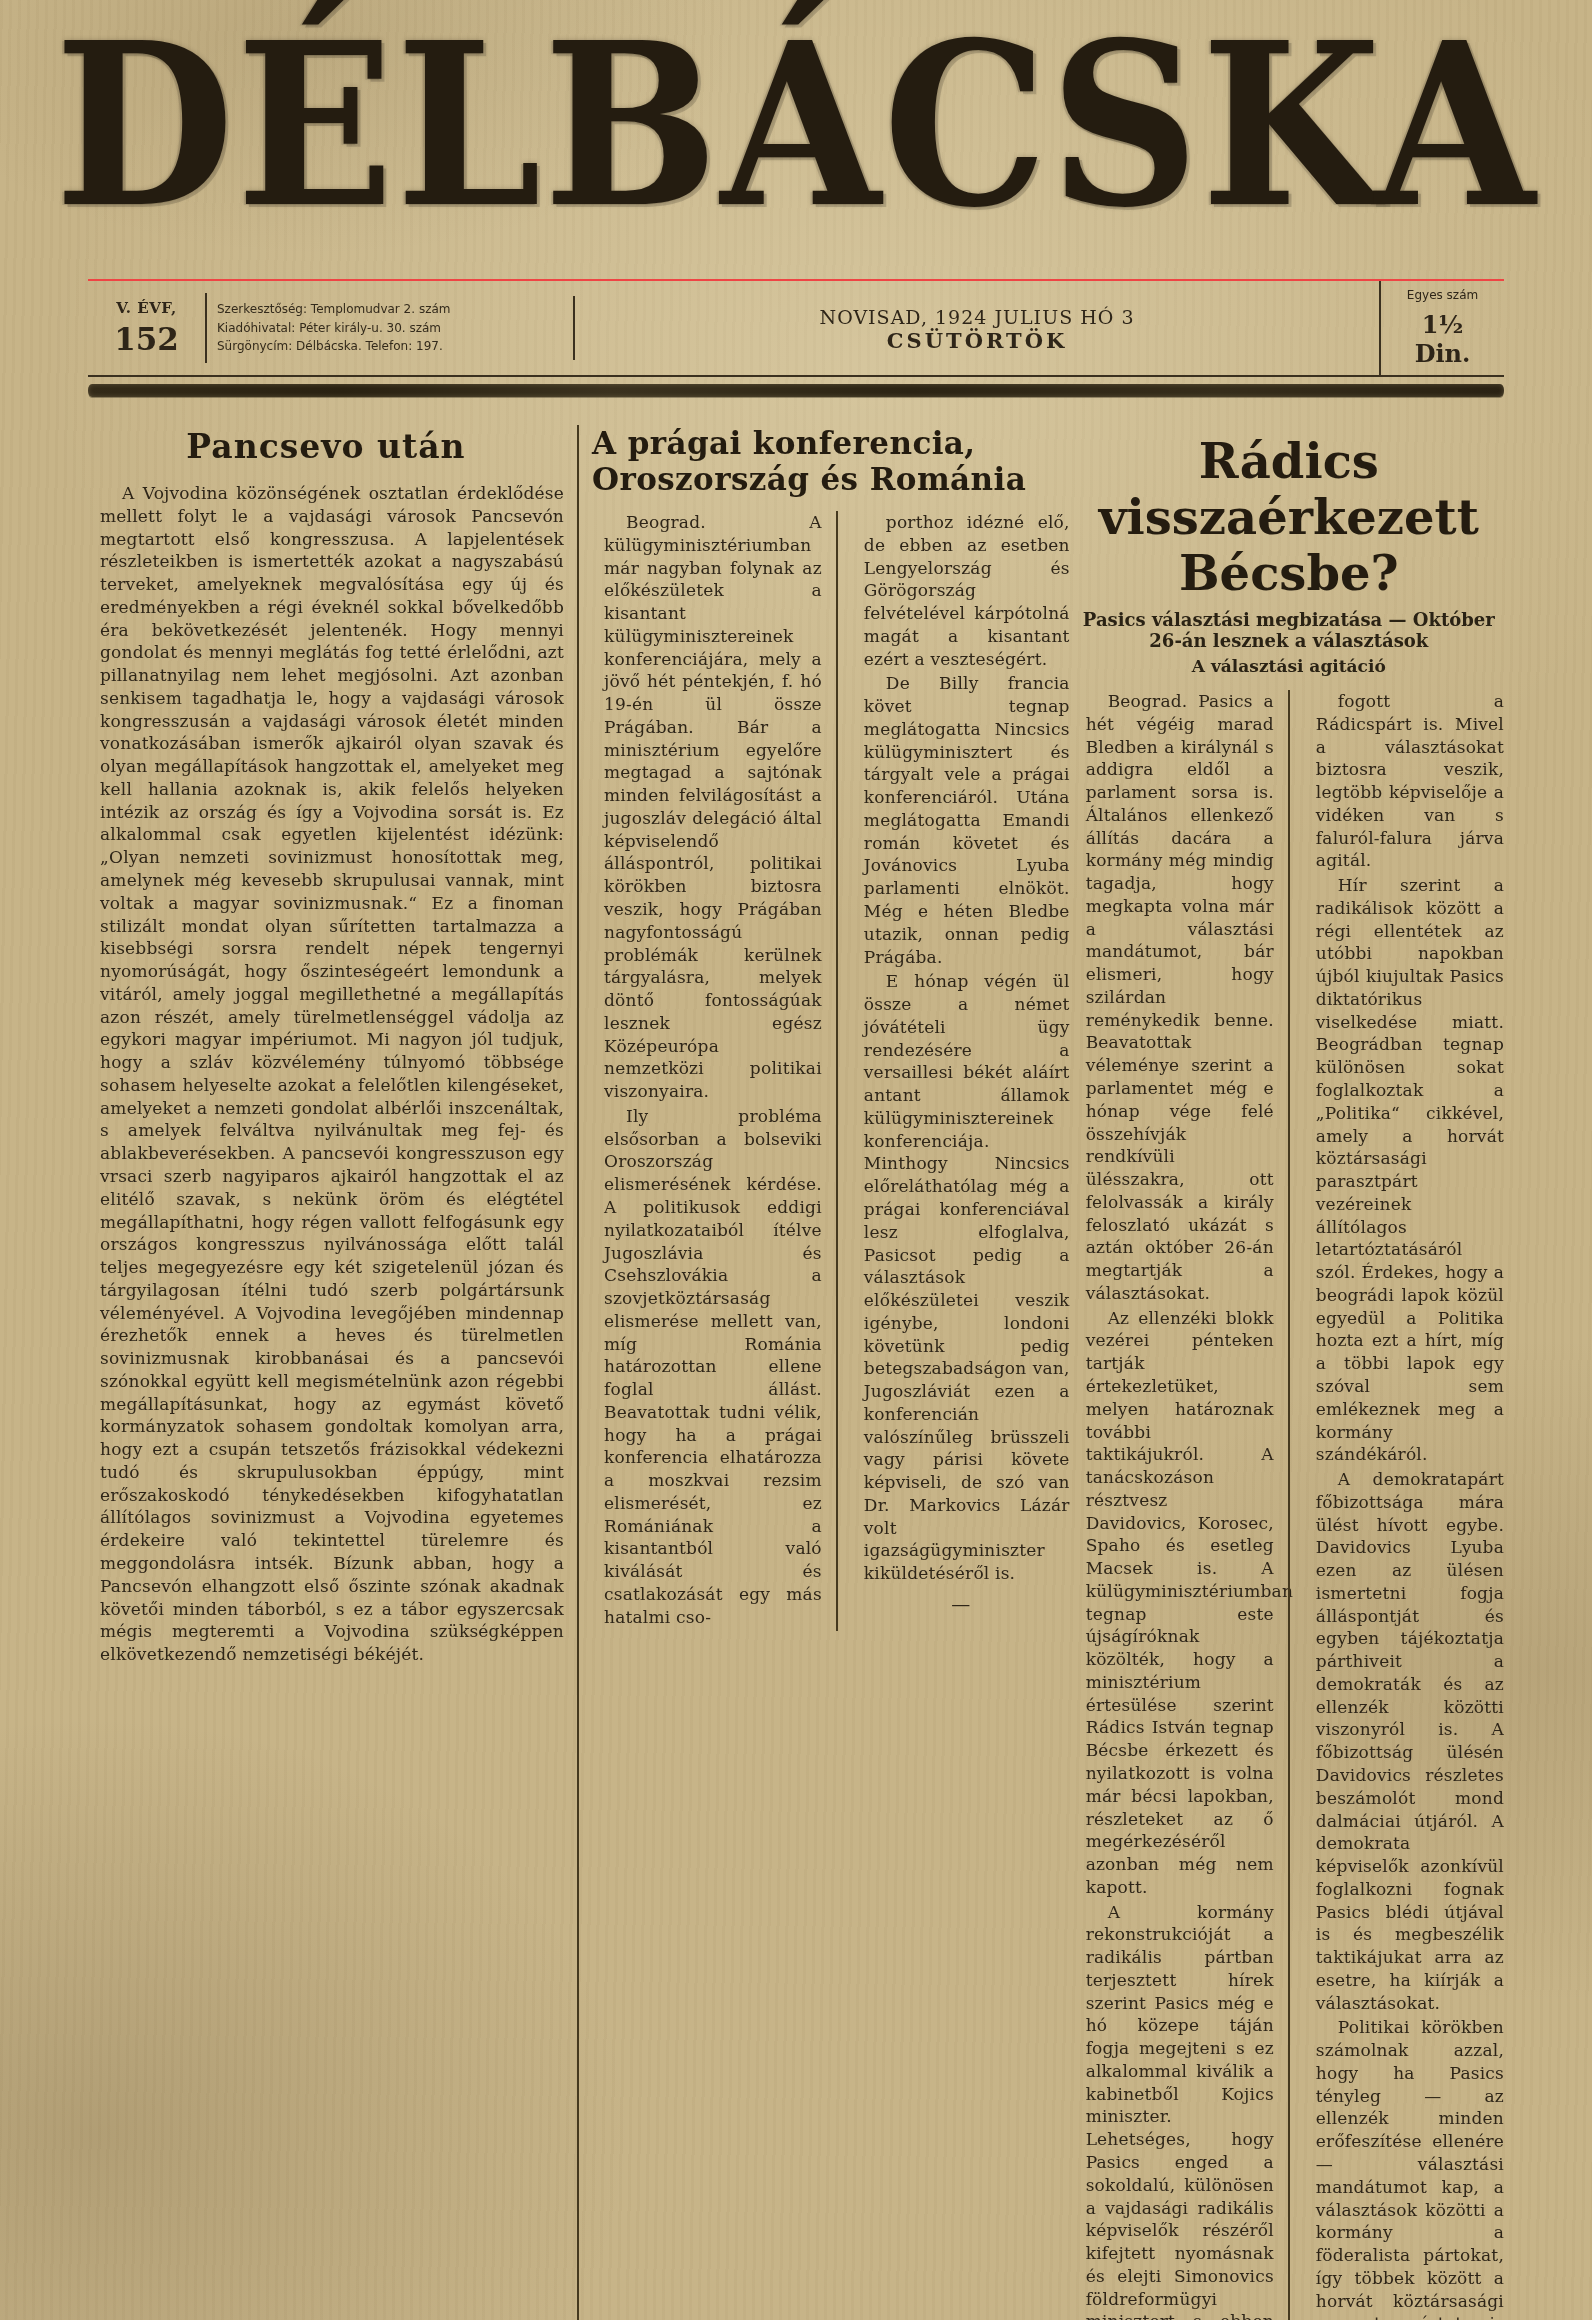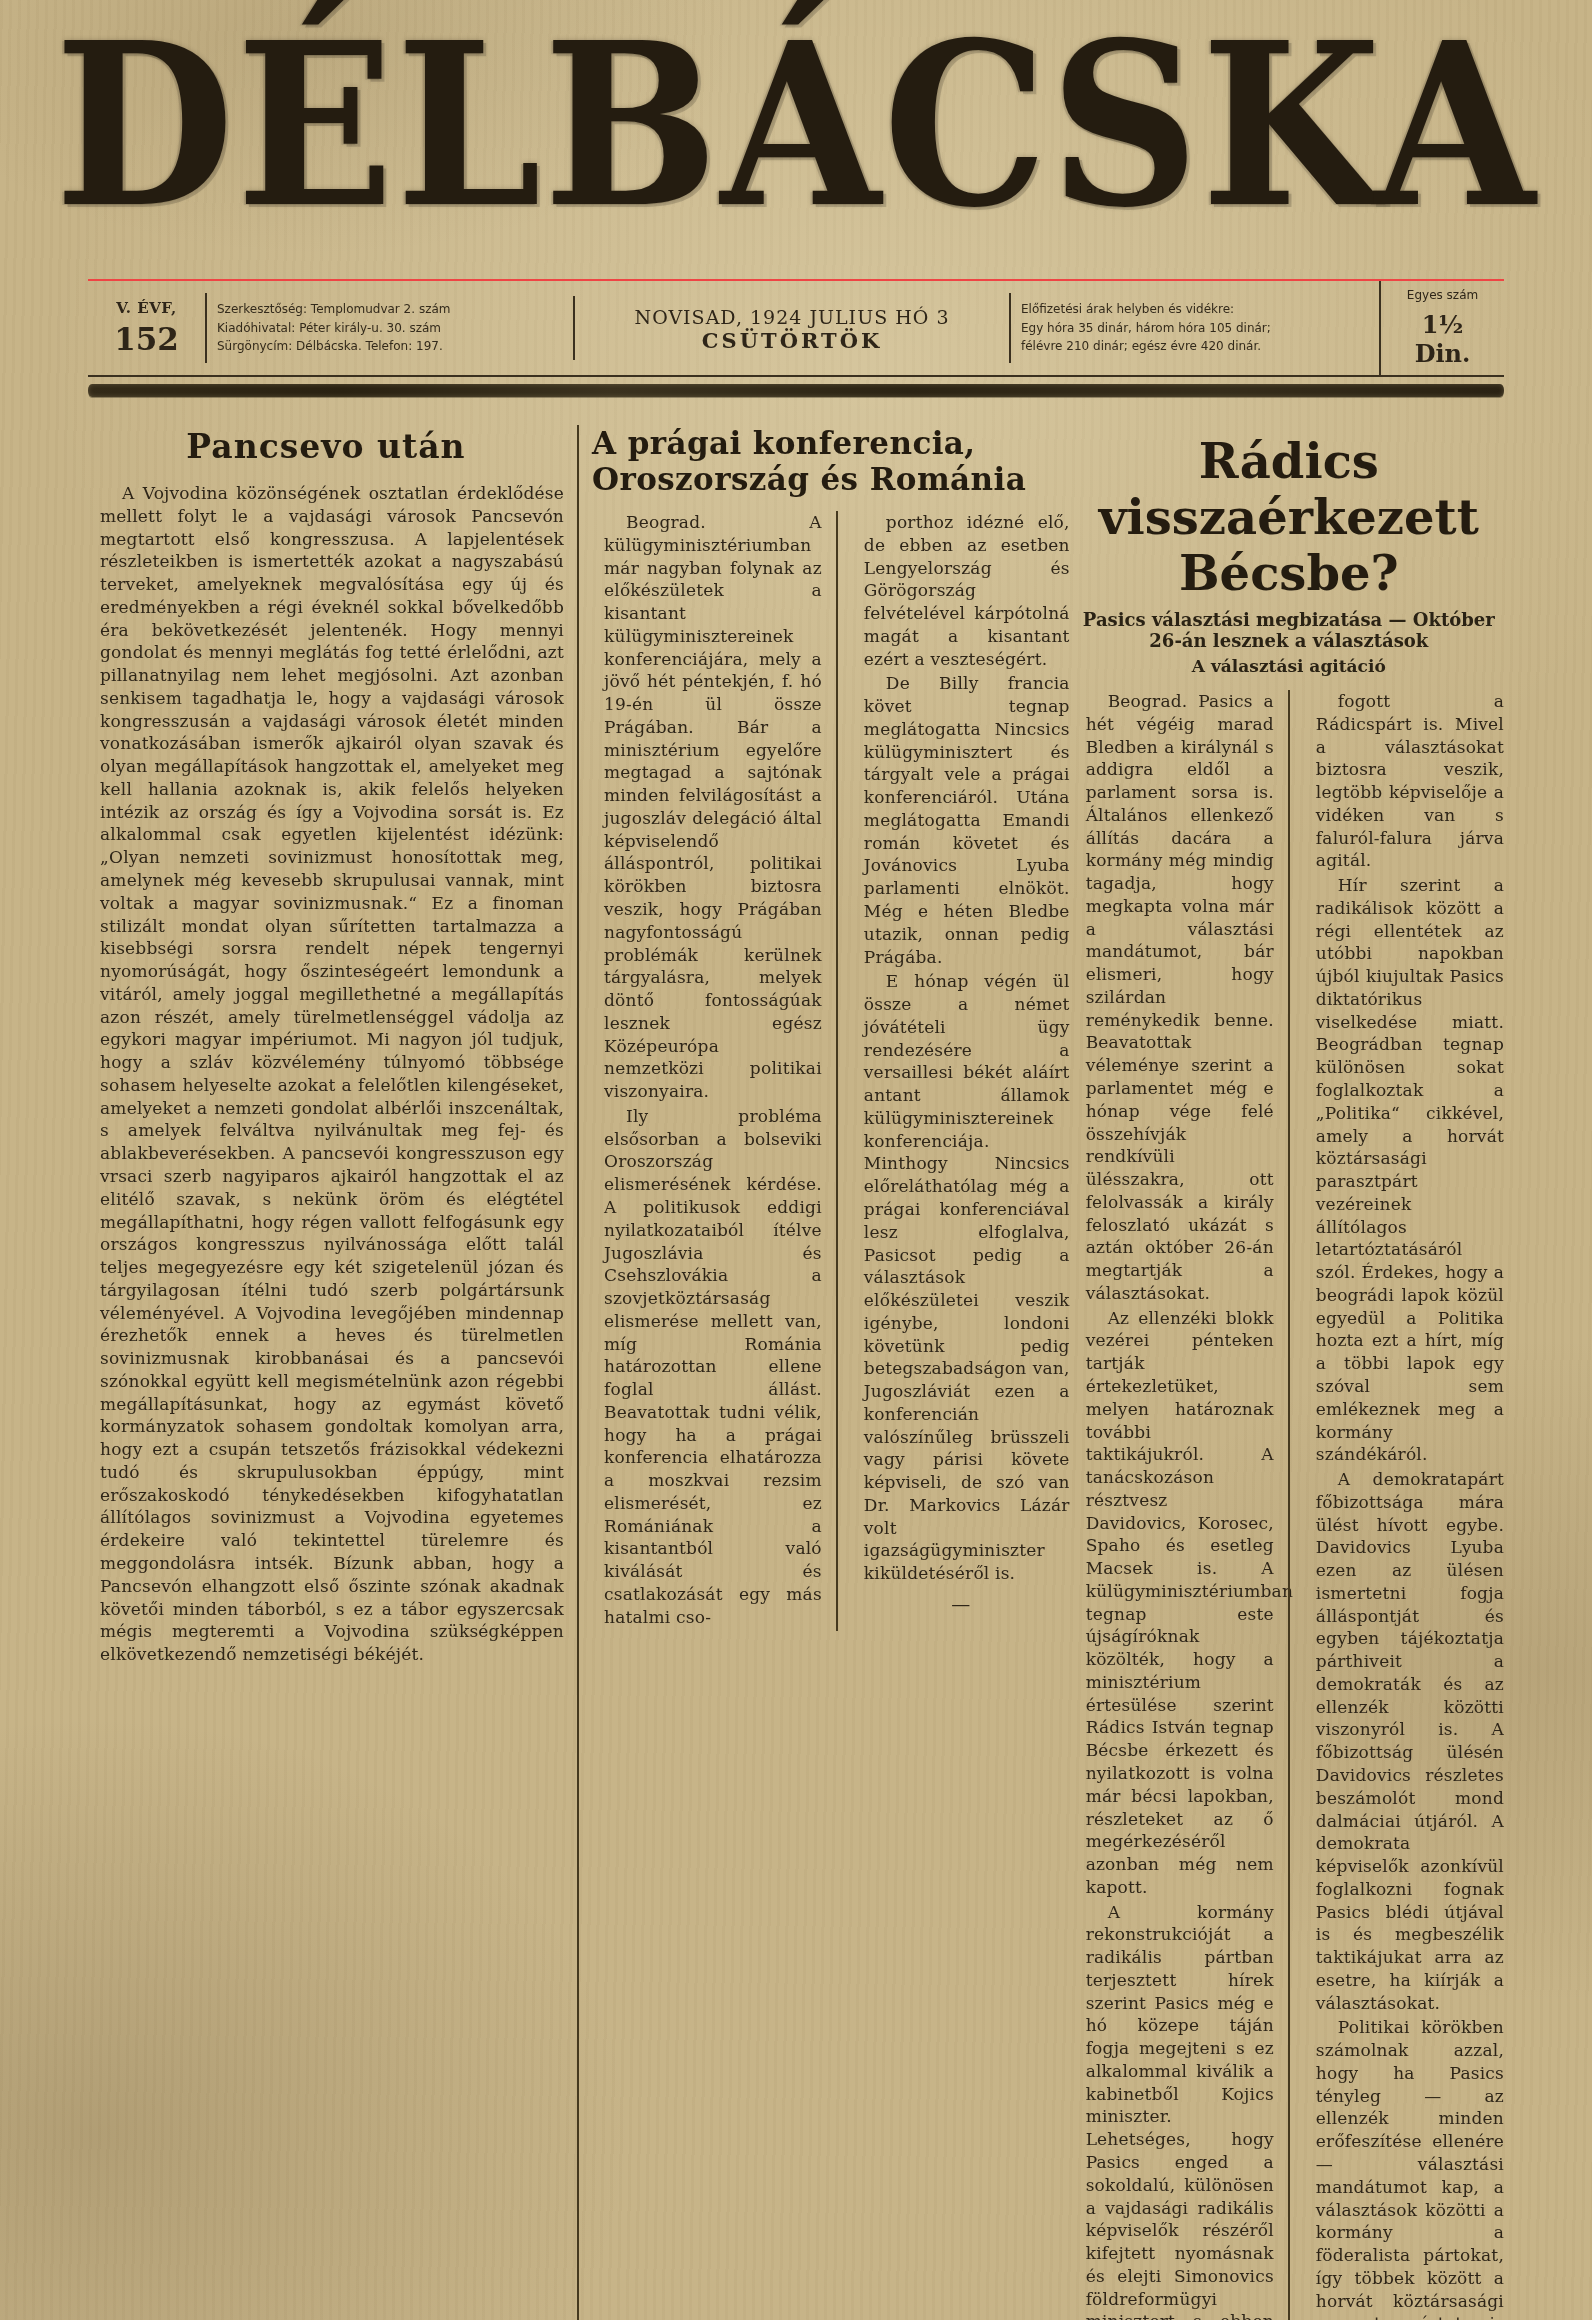--- a/index.html
+++ b/index.html
@@ -137,25 +137,20 @@
       <div class="issue-no">152</div>
     </div>
     <div class="hb-cell hb-office">
       <div class="small-lines">Szerkesztőség: Templomudvar 2. szám</div>
       <div class="small-lines">Kiadóhivatal: Péter király-u. 30. szám</div>
       <div class="small-lines">Sürgönycím: Délbácska. Telefon: 197.</div>
     </div>
     <div class="hb-cell hb-date">
       <div class="date-line">NOVISAD, 1924 JULIUS HÓ 3</div>
       <div class="day-name">CSÜTÖRTÖK</div>
-    </div>
-    <div class="hb-cell hb-subs">
-      <div class="small-lines">Előfizetési árak helyben és vidékre:</div>
-      <div class="small-lines">Egy hóra 35 dinár, három hóra 105 dinár;</div>
-      <div class="small-lines">félévre 210 dinár; egész évre 420 dinár.</div>
     </div>
     <div class="hb-cell hb-price">
       <div class="price-label">Egyes szám</div>
       <div class="price-value">1½ Din.</div>
     </div>
   </div>
 
   <div class="thick-rule"></div>
 
   <div class="content">

